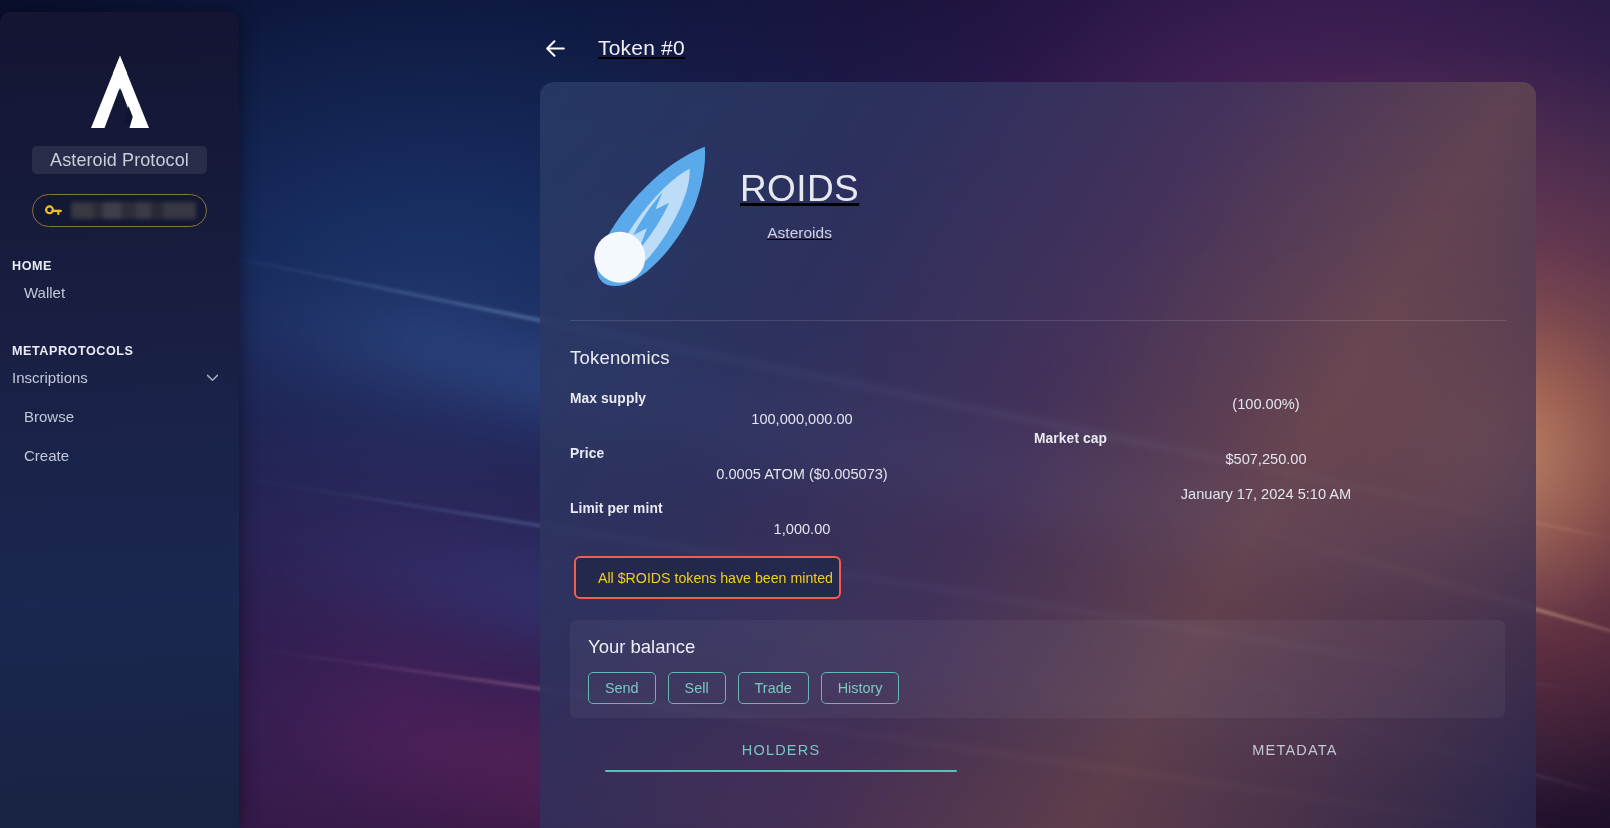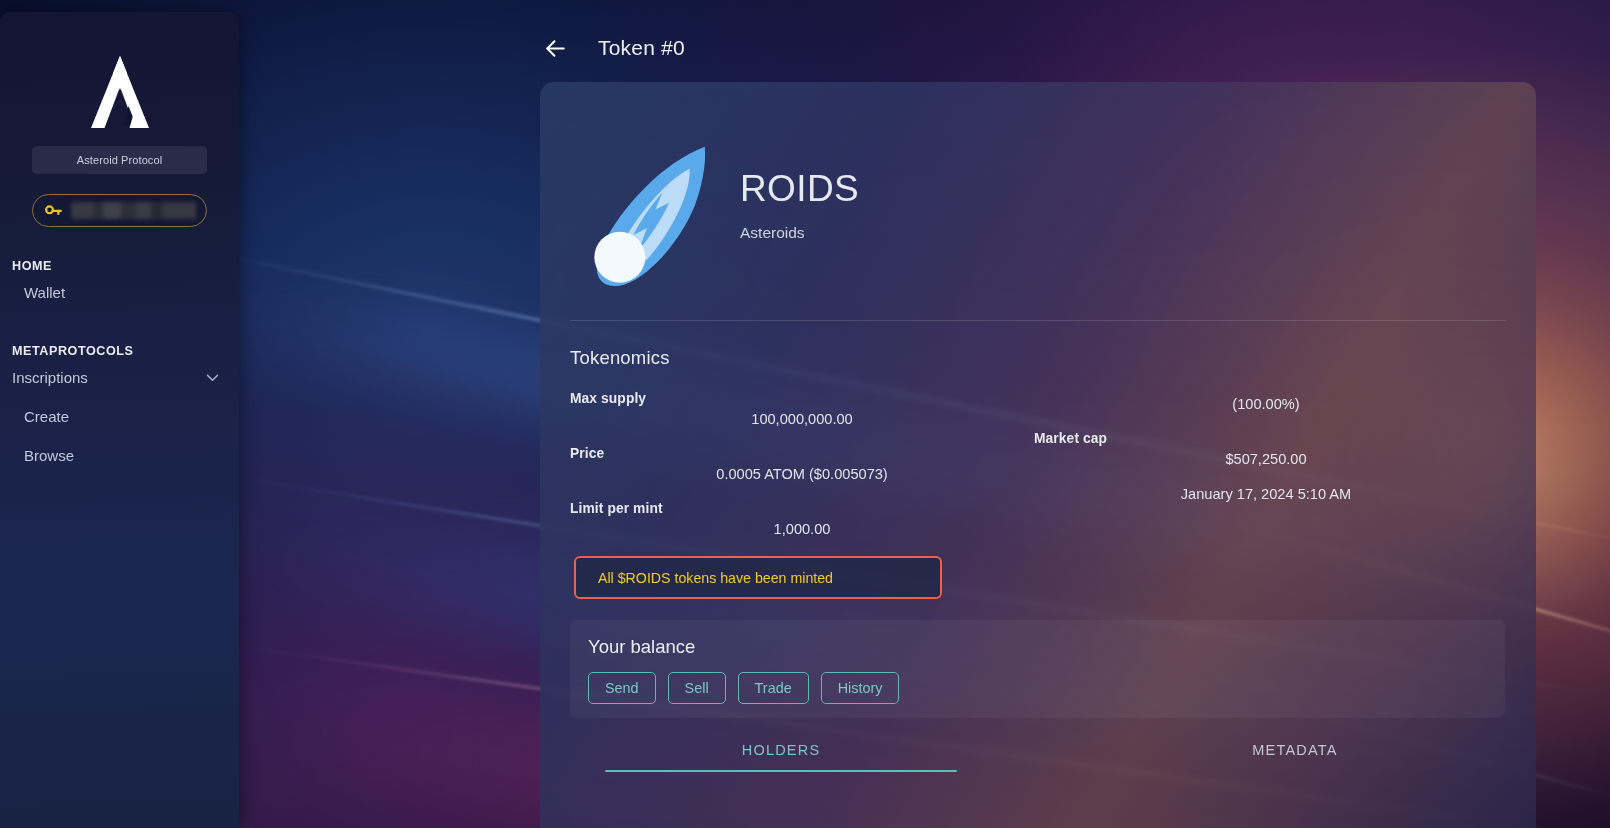--- a/index.html
+++ b/index.html
@@ -47,21 +47,21 @@
     border-top-left-radius:10px; border-top-right-radius:10px;
     background:linear-gradient(178deg,#141433 0%,#151a38 20%,#1a2248 50%,#1b2750 72%,#182242 100%);
     box-shadow:1px 0 18px rgba(0,0,0,0.45);
     overflow:hidden;
   }
   .logo-wrap{ display:flex; justify-content:center; padding-top:42px; }
   .pill{
     margin:14px auto 0; width:175px; height:28px;
     background:rgba(255,255,255,0.085); border-radius:5px;
     display:flex; align-items:center; justify-content:center;
-    color:#c9cedd; font-size:11px; letter-spacing:.1px;
+    color:#c9cedd; font-size:18px; letter-spacing:.1px;
   }
   .wallet{
     margin:20px auto 0; width:175px; height:33px;
     border:1.3px solid #8a7437; border-radius:17px;
     display:flex; align-items:center; padding:0 10px; gap:8px;
     background:rgba(18,22,48,0.55); overflow:hidden;
   }
   .key-ico{ flex:0 0 auto; }
   .redacted{
     flex:1; height:17px; border-radius:2px;
@@ -77,51 +77,51 @@
     display:flex; align-items:center; justify-content:space-between;
     height:39px; padding:0 18px 0 12px; color:#c2c8d8; font-size:15px; cursor:pointer;
   }
   .nav-item.sub{ padding-left:24px; }
   .nav-item.active-bg{ background:linear-gradient(90deg,rgba(255,255,255,0.05),rgba(255,255,255,0.015)); }
   .chev{ opacity:.85; }
 
   
   #topbar{
     position:absolute; left:239px; top:0; right:0; height:96px; z-index:4;
-    display:flex; align-items:center; padding-left:301px; gap:28px;
+    display:flex; align-items:center; padding-left:301px; gap:28px;text-decoration:underline;
   }
   .back-btn{ width:30px; height:30px; display:flex; align-items:center; justify-content:center; cursor:pointer; }
   .page-title{ color:#f0f1f6; font-size:21px; letter-spacing:.2px; }
 
   
   #card{
     position:absolute; left:540px; top:82px; width:996px; height:760px; z-index:3;
     border-top-left-radius:14px; border-top-right-radius:14px;
     background:
       linear-gradient(120deg, rgba(46,70,116,0.62) 0%, rgba(60,64,116,0.52) 26%, rgba(96,66,110,0.50) 48%, rgba(150,96,92,0.50) 68%, rgba(120,78,96,0.46) 82%, rgba(52,48,92,0.52) 100%),
       linear-gradient(180deg, rgba(26,34,70,0.72) 0%, rgba(30,30,62,0.68) 55%, rgba(28,26,56,0.80) 100%);
     backdrop-filter:blur(3px);
     overflow:hidden;
   }
   .token-head{ display:flex; align-items:center; padding:46px 0 0 22px; gap:8px; }
   .token-logo{ width:170px; height:170px; flex:0 0 auto; }
-  .token-names{ padding-bottom:16px; }
+  .token-names{ padding-bottom:16px;text-decoration:underline; }
   .token-sym{ color:#e7e9f1; font-size:37px; font-weight:400; letter-spacing:.4px; }
-  .token-name{ color:#cfd3e0; font-size:15.5px; margin-top:14px; }
+  .token-name{ color:#cfd3e0; font-size:15.5px; margin-top:14px;text-align:center; }
   .divider{ height:1px; margin:22px 30px 0 30px; background:rgba(255,255,255,0.13); }
   .sec-title{ color:#e9ebf2; font-size:18.5px; padding:26px 0 0 30px; letter-spacing:.2px; }
 
   .stats{ display:flex; padding:22px 0 0 30px; }
   .stats-col{ width:464px; }
   .stat{ margin-bottom:19px; }
   .stat-label{ color:#e9ebf2; font-size:13.8px; font-weight:700; letter-spacing:.1px; }
   .stat-value{ color:#e2e5ee; font-size:14.6px; margin-top:5px;text-align:center; }
 
   .alert{
-    margin:6px 0 0 4px; width:368px; height:43px;
+    margin:6px 0 0 4px; width:267px; height:43px;
     border:2.4px solid #f55c4a; border-radius:6px;
     background:rgba(34,40,72,0.86);
     display:flex; align-items:center; padding-left:22px;
     color:#f3cd1f; font-size:14.2px;
   }
   .balance-card{
     position:absolute; left:30px; top:538px; width:935px; height:98px;
     border-radius:6px; background:rgba(255,255,255,0.045);
   }
   .bal-title{ color:#eceef5; font-size:18.5px; padding:16px 0 0 18px; }
@@ -195,24 +195,24 @@
 
   <div class="nav-item">
     <span>Inscriptions</span>
     <svg class="chev" width="17" height="17" viewBox="0 0 24 24">
       <path d="M5 9 L12 16 L19 9" fill="none" stroke="#c2c8d8" stroke-width="2" stroke-linecap="round" stroke-linejoin="round"></path>
     </svg>
   </div>
 
 
   <div class="nav-item sub">
+    <span>Browse</span>
+  </div>
+  <div class="nav-item sub">
     <span>Create</span>
-  </div>
-  <div class="nav-item sub">
-    <span>Browse</span>
   </div>
 </div>
 
 <div id="topbar">
   <div class="back-btn">
     <svg width="25" height="25" viewBox="0 0 24 24">
       <path d="M20 12 H4.5 M11 5 L4 12 L11 19" fill="none" stroke="#ffffff" stroke-width="1.9" stroke-linecap="round" stroke-linejoin="round"></path>
     </svg>
   </div>
   <div class="page-title">Token #0</div>

